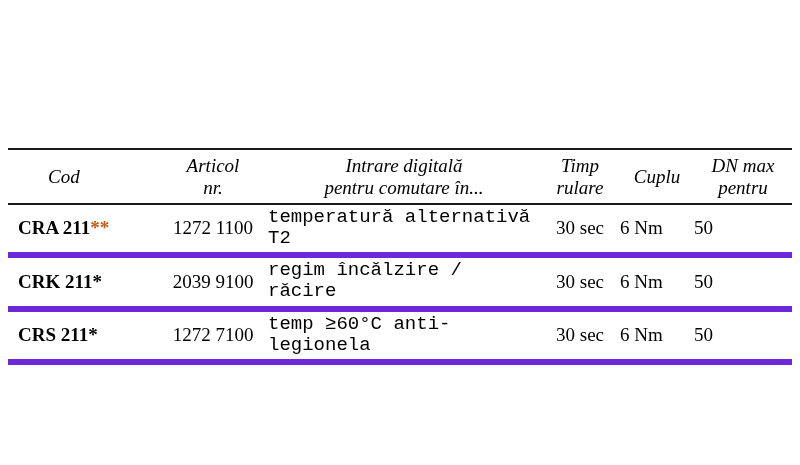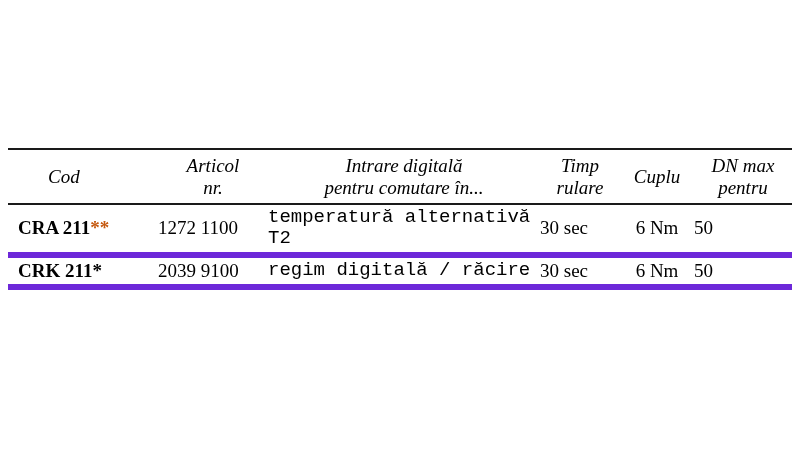--- a/index.html
+++ b/index.html
@@ -64,32 +64,33 @@
     font-weight: bold;
     text-align: left;
     padding-left: 10px !important;
     white-space: nowrap;
   }
   .c-code .stars {
     color: #c55a11;
     font-weight: bold;
   }
   .c-art {
+    text-align: center;
     white-space: nowrap;
   }
   .c-desc {
     text-align: left;
     font-family: Liberation Mono, monospace;
   }
   .c-time {
-    text-align: left;
+    text-align: center;
     white-space: nowrap;
   }
   .c-torque {
-    text-align: center;
+    text-align: left;
     white-space: nowrap;
   }
   .c-dn {
     text-align: left;
     white-space: nowrap;
   }
   col.w-code   { width: 150px; }
   col.w-art    { width: 110px; }
   col.w-desc   { width: 272px; }
   col.w-time   { width: 80px; }
@@ -130,22 +131,30 @@
           <td class="c-art">1272 1100</td>
           <td class="c-desc">temperatură alternativă T2</td>
           <td class="c-time">30 sec</td>
           <td class="c-torque">6 Nm</td>
           <td class="c-dn">50</td>
         </tr>
 
         <tr class="data-row">
           <td class="c-code"><span>CRK 211</span><span>*</span></td>
           <td class="c-art">2039 9100</td>
-          <td class="c-desc">regim digitală / răcire</td>
+          <td class="c-desc">regim încălzire / răcire</td>
           <td class="c-time">30 sec</td>
           <td class="c-torque">6 Nm</td>
           <td class="c-dn">50</td>
         </tr>
 
+        <tr class="data-row">
+          <td class="c-code"><span>CRS 211</span><span>*</span></td>
+          <td class="c-art">1272 7100</td>
+          <td class="c-desc">temp ≥60°C anti-legionela</td>
+          <td class="c-time">30 sec</td>
+          <td class="c-torque">6 Nm</td>
+          <td class="c-dn">50</td>
+        </tr>
       </tbody>
     </table>
   </div>
 </div>
 
 </body></html>

